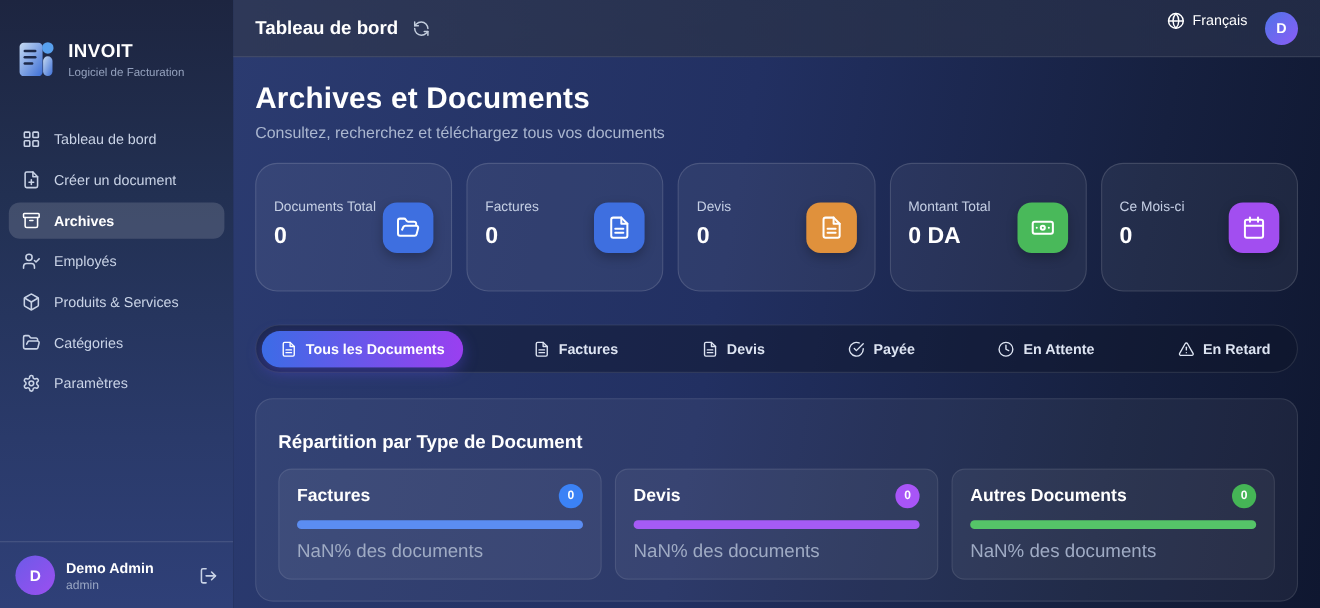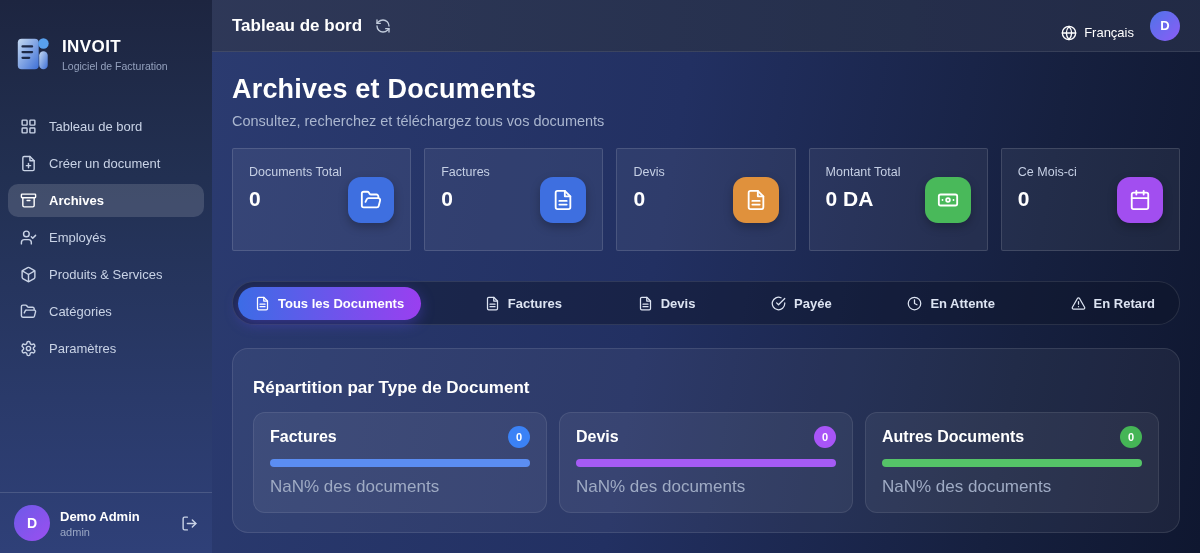--- a/index.html
+++ b/index.html
@@ -53,41 +53,41 @@
     flex:0 0 52px; height:52px;
     display:flex; align-items:center; justify-content:space-between;
     padding:0 20px;
     background:linear-gradient(90deg,rgba(46,56,87,0.96) 0%,rgba(34,43,70,0.96) 100%);
     border-bottom:1px solid rgba(255,255,255,0.09);
   }
   .tb-left { display:flex; align-items:center; gap:13px; }
   .tb-title { font-size:17px; font-weight:bold; }
   .icon-btn { color:#c3cddd; cursor:pointer; display:flex; }
   .icon-btn svg { width:16px; height:16px; }
-  .tb-right { display:flex; align-items:flex-end; gap:16px; }
+  .tb-right { display:flex; align-items:flex-start; gap:16px; }
   .lang-btn { display:flex; align-items:center; gap:7px; font-size:13px; color:#fff; cursor:pointer; }
   .lang-btn svg { width:16px; height:16px; }
   .avatar-top {
     width:30px; height:30px; border-radius:50%;
     background:linear-gradient(135deg,#4f74e8,#8b5cf6);
     display:flex; align-items:center; justify-content:center;
     font-size:13px; font-weight:bold; cursor:pointer;
   }
 
   .content { flex:1; padding:20px; }
   .page-title { font-size:27px; font-weight:800; letter-spacing:.2px; margin-top:2px; }
   .page-subtitle { font-size:14.5px; color:#aab6cf; margin-top:8px; }
 
   
   .stats-row { display:flex; gap:13px; margin-top:19px; }
   .stat-card {
-    position:relative; flex:1; height:103px;
+    position:relative; flex:1; height:117px;
     background:rgba(255,255,255,0.06);
     border:1px solid rgba(255,255,255,0.13);
-    border-radius:2px; padding:15px 16px;
+    border-radius:20px; padding:31px 16px;
   }
   .stat-label { font-size:12.5px; color:#c5cfe4; line-height:1.35; max-width:94px; }
   .stat-value { font-size:21px; font-weight:bold; margin-top:6px; }
   .stat-icon {
     position:absolute; right:16px; top:50%; transform:translateY(-50%);
     width:46px; height:46px; border-radius:13px; color:#fff;
     display:flex; align-items:center; justify-content:center;
     box-shadow:0 4px 10px rgba(0,0,0,0.25);
   }
   .stat-icon svg { width:22px; height:22px; }

